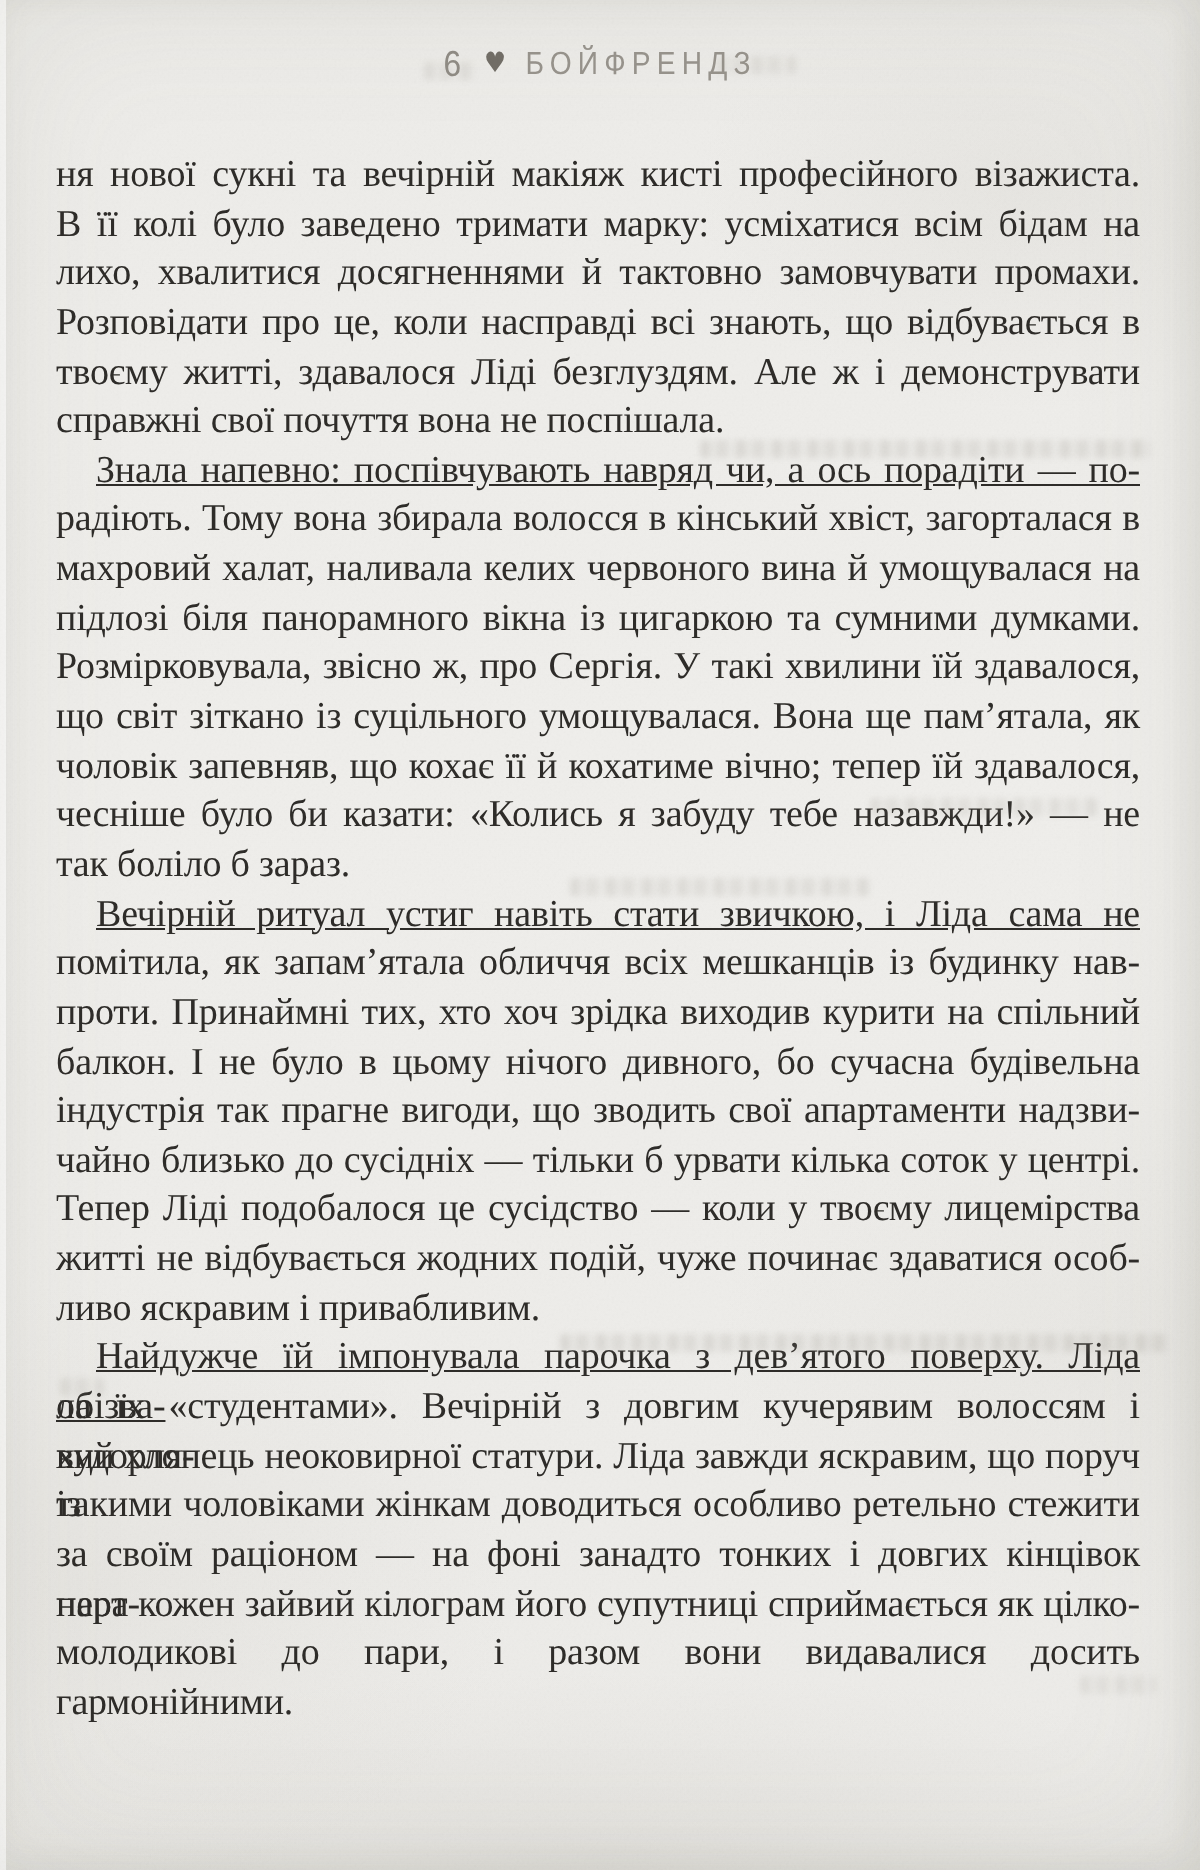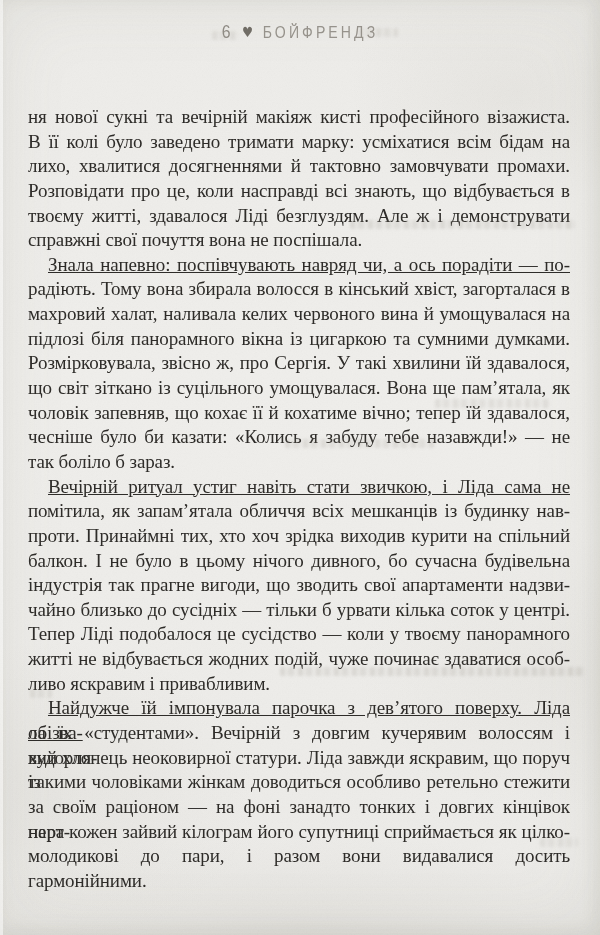--- a/index.html
+++ b/index.html
@@ -44,21 +44,21 @@
   .running-head .heart {
     font-family: "DejaVu Sans", sans-serif;
     font-size: 14px; color: #716d66; line-height: 1;
     padding-bottom: 2px;
   }
   .running-head .title {
     font-family: "Liberation Sans", sans-serif;
     font-size: 16px; letter-spacing: 3.5px; color: #97938c;
   }
   .body-text {
-    position: absolute; left: 28px; top: 105px; width: 542px;
+    position: absolute; left: 28px; top: 76px; width: 542px;
     font-size: 19px; color: #2e2c29;
     letter-spacing: -0.1px;
   }
   .line {
     height: 24.65px; line-height: 24.65px;
     text-align: justify; text-align-last: justify;
     white-space: normal;
   }
   .line.last { text-align-last: left; }
   .line.indent { text-indent: 20px; text-decoration: underline; }
@@ -96,21 +96,21 @@
       <div class="line">що світ зіткано із суцільного умощувалася. Вона ще пам’ятала, як</div>
       <div class="line">чоловік запевняв, що кохає її й кохатиме вічно; тепер їй здавалося,</div>
       <div class="line">чесніше було би казати: «Колись я забуду тебе назавжди!» — не</div>
       <div class="line last">так боліло б зараз.</div>
       <div class="line indent">Вечірній ритуал устиг навіть стати звичкою, і Ліда сама не</div>
       <div class="line">помітила, як запам’ятала обличчя всіх мешканців із будинку нав-</div>
       <div class="line">проти. Принаймні тих, хто хоч зрідка виходив курити на спільний</div>
       <div class="line">балкон. І не було в цьому нічого дивного, бо сучасна будівельна</div>
       <div class="line">індустрія так прагне вигоди, що зводить свої апартаменти надзви-</div>
       <div class="line">чайно близько до сусідніх — тільки б урвати кілька соток у центрі.</div>
-      <div class="line">Тепер Ліді подобалося це сусідство — коли у твоєму панорамного</div>
+      <div class="line">Тепер Ліді подобалося це сусідство — коли у твоєму лицемірства</div>
       <div class="line">житті не відбувається жодних подій, чуже починає здаватися особ-</div>
       <div class="line last">ливо яскравим і привабливим.</div>
       <div class="line indent">Найдужче їй імпонувала парочка з дев’ятого поверху. Ліда обізва-</div>
       <div class="line">ла їх «студентами». Вечірній з довгим кучерявим волоссям і худорля-</div>
       <div class="line">вий хлопець неоковирної статури. Ліда завжди яскравим, що поруч із</div>
       <div class="line">такими чоловіками жінкам доводиться особливо ретельно стежити</div>
       <div class="line">за своїм раціоном — на фоні занадто тонких і довгих кінцівок парт-</div>
       <div class="line">нера кожен зайвий кілограм його супутниці сприймається як цілко-</div>
       <div class="line last">молодикові до пари, і разом вони видавалися досить гармонійними.</div>
     </div>

